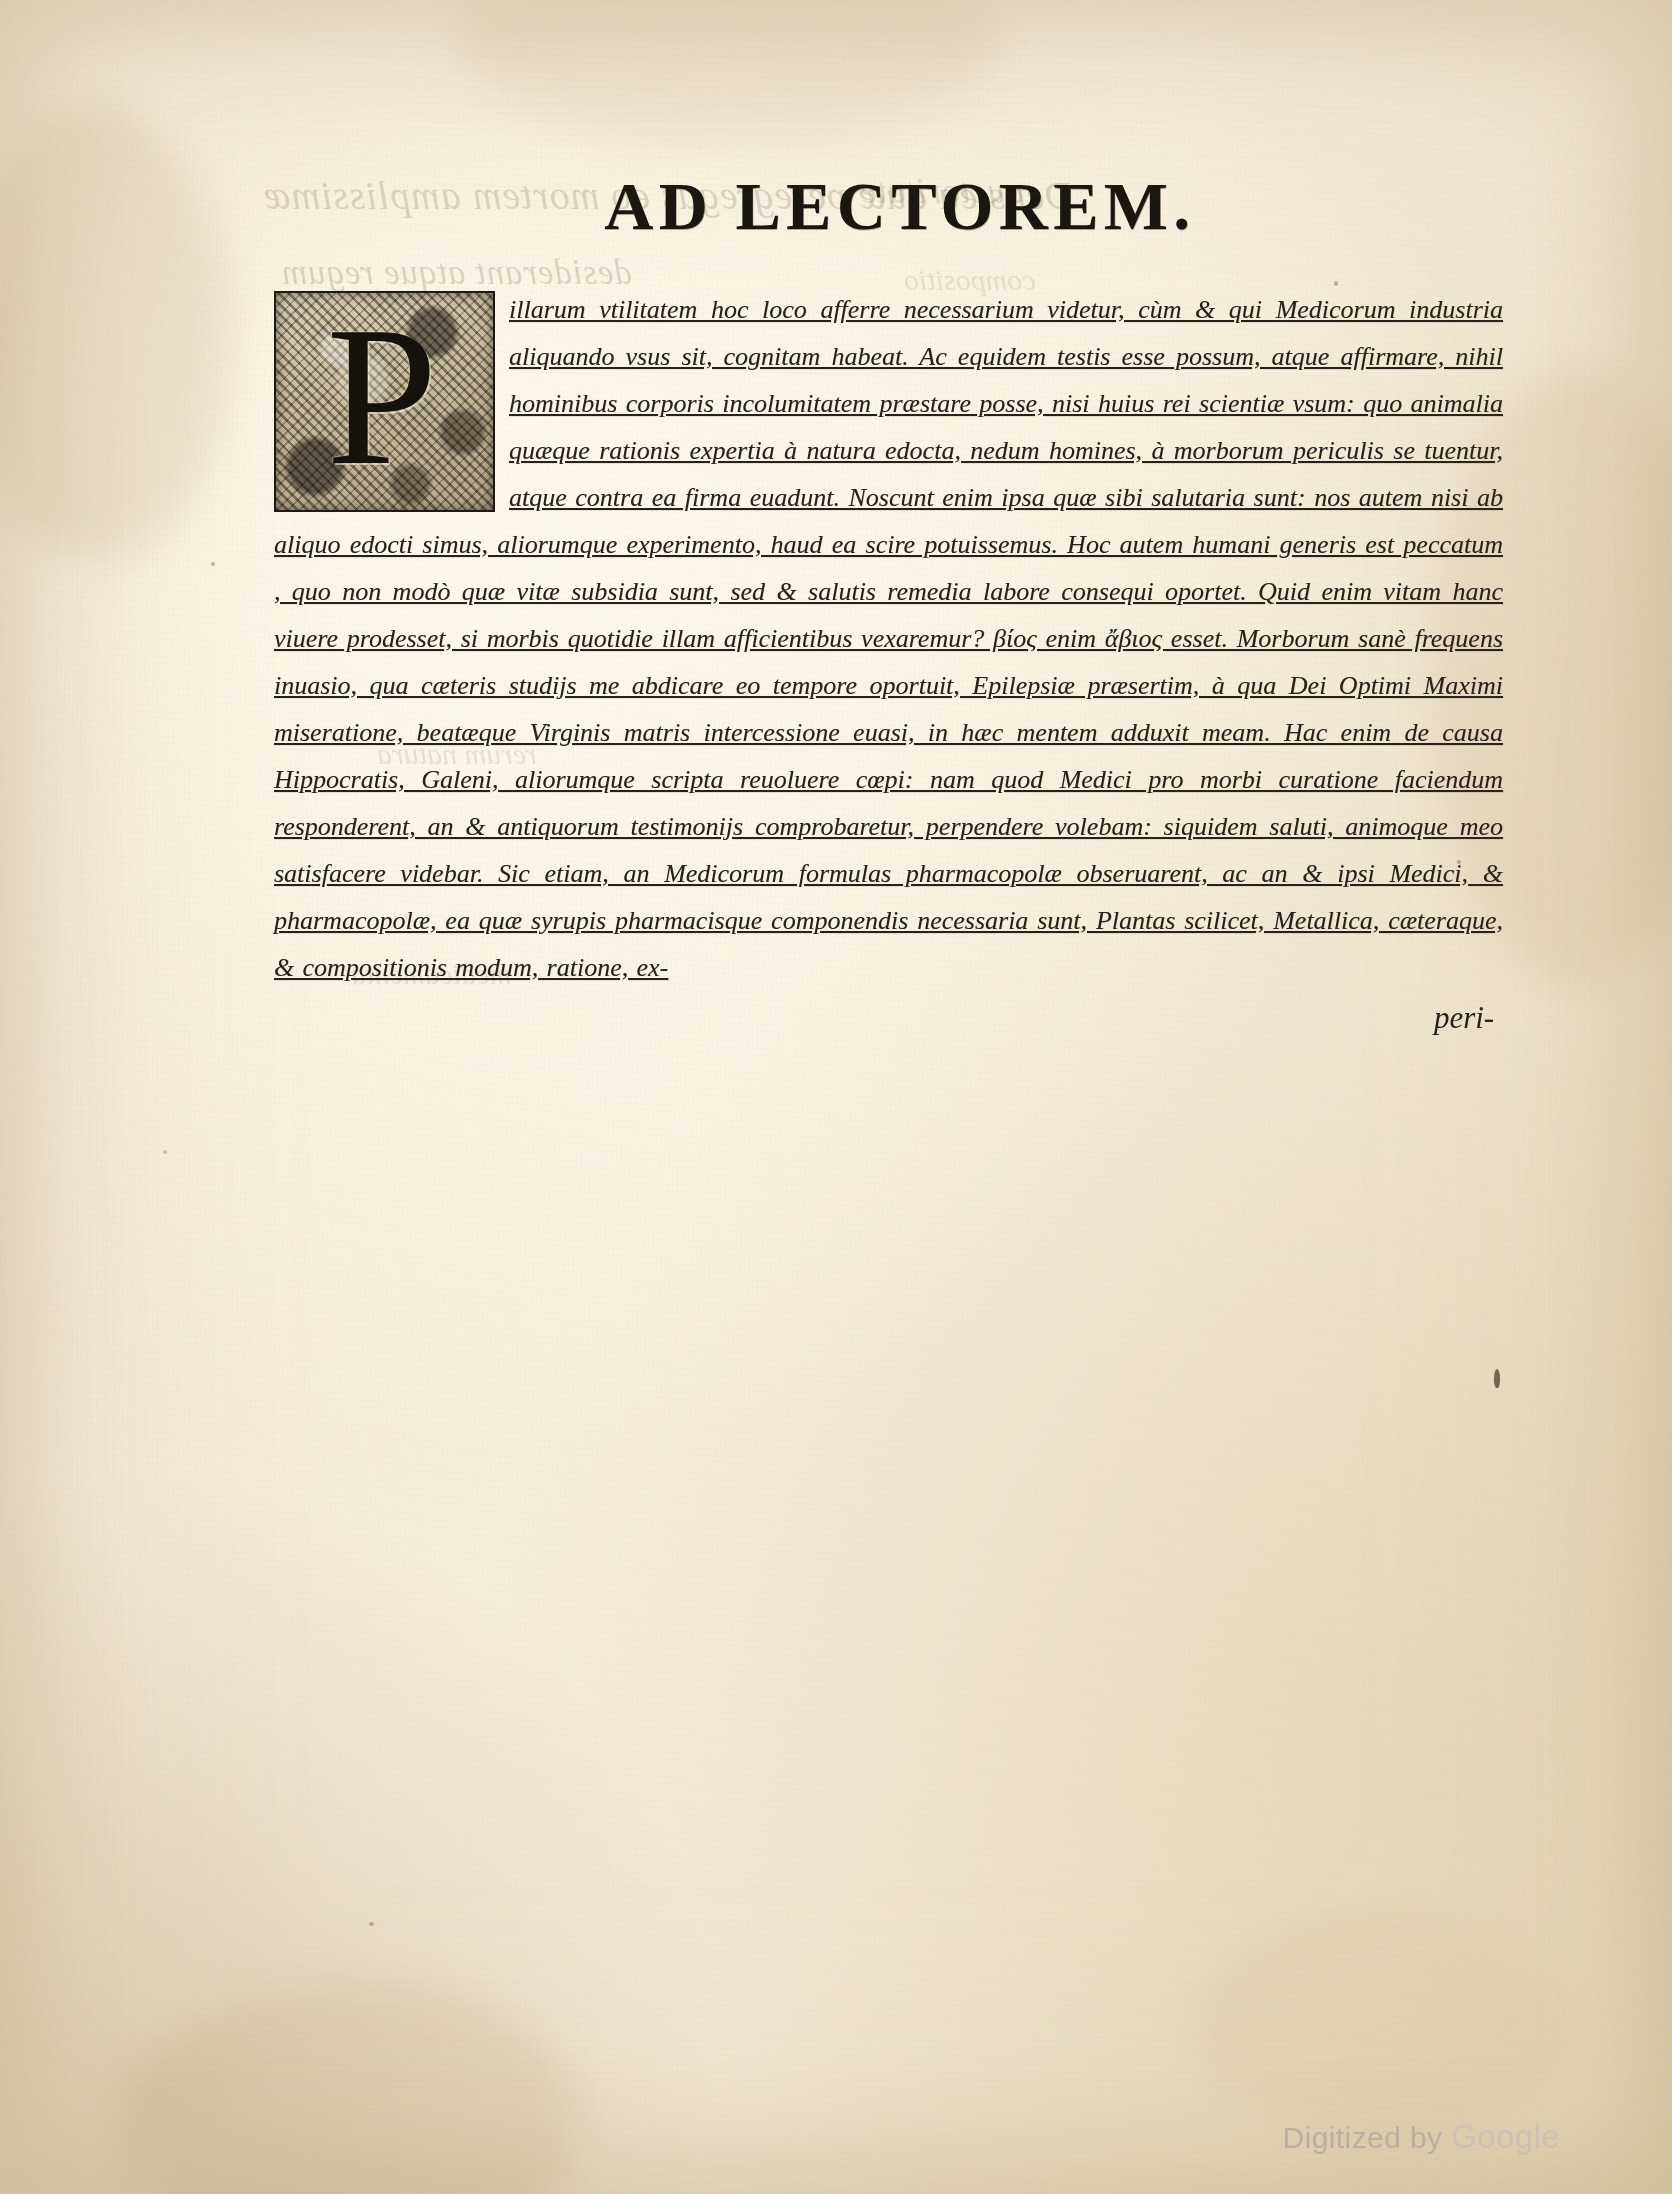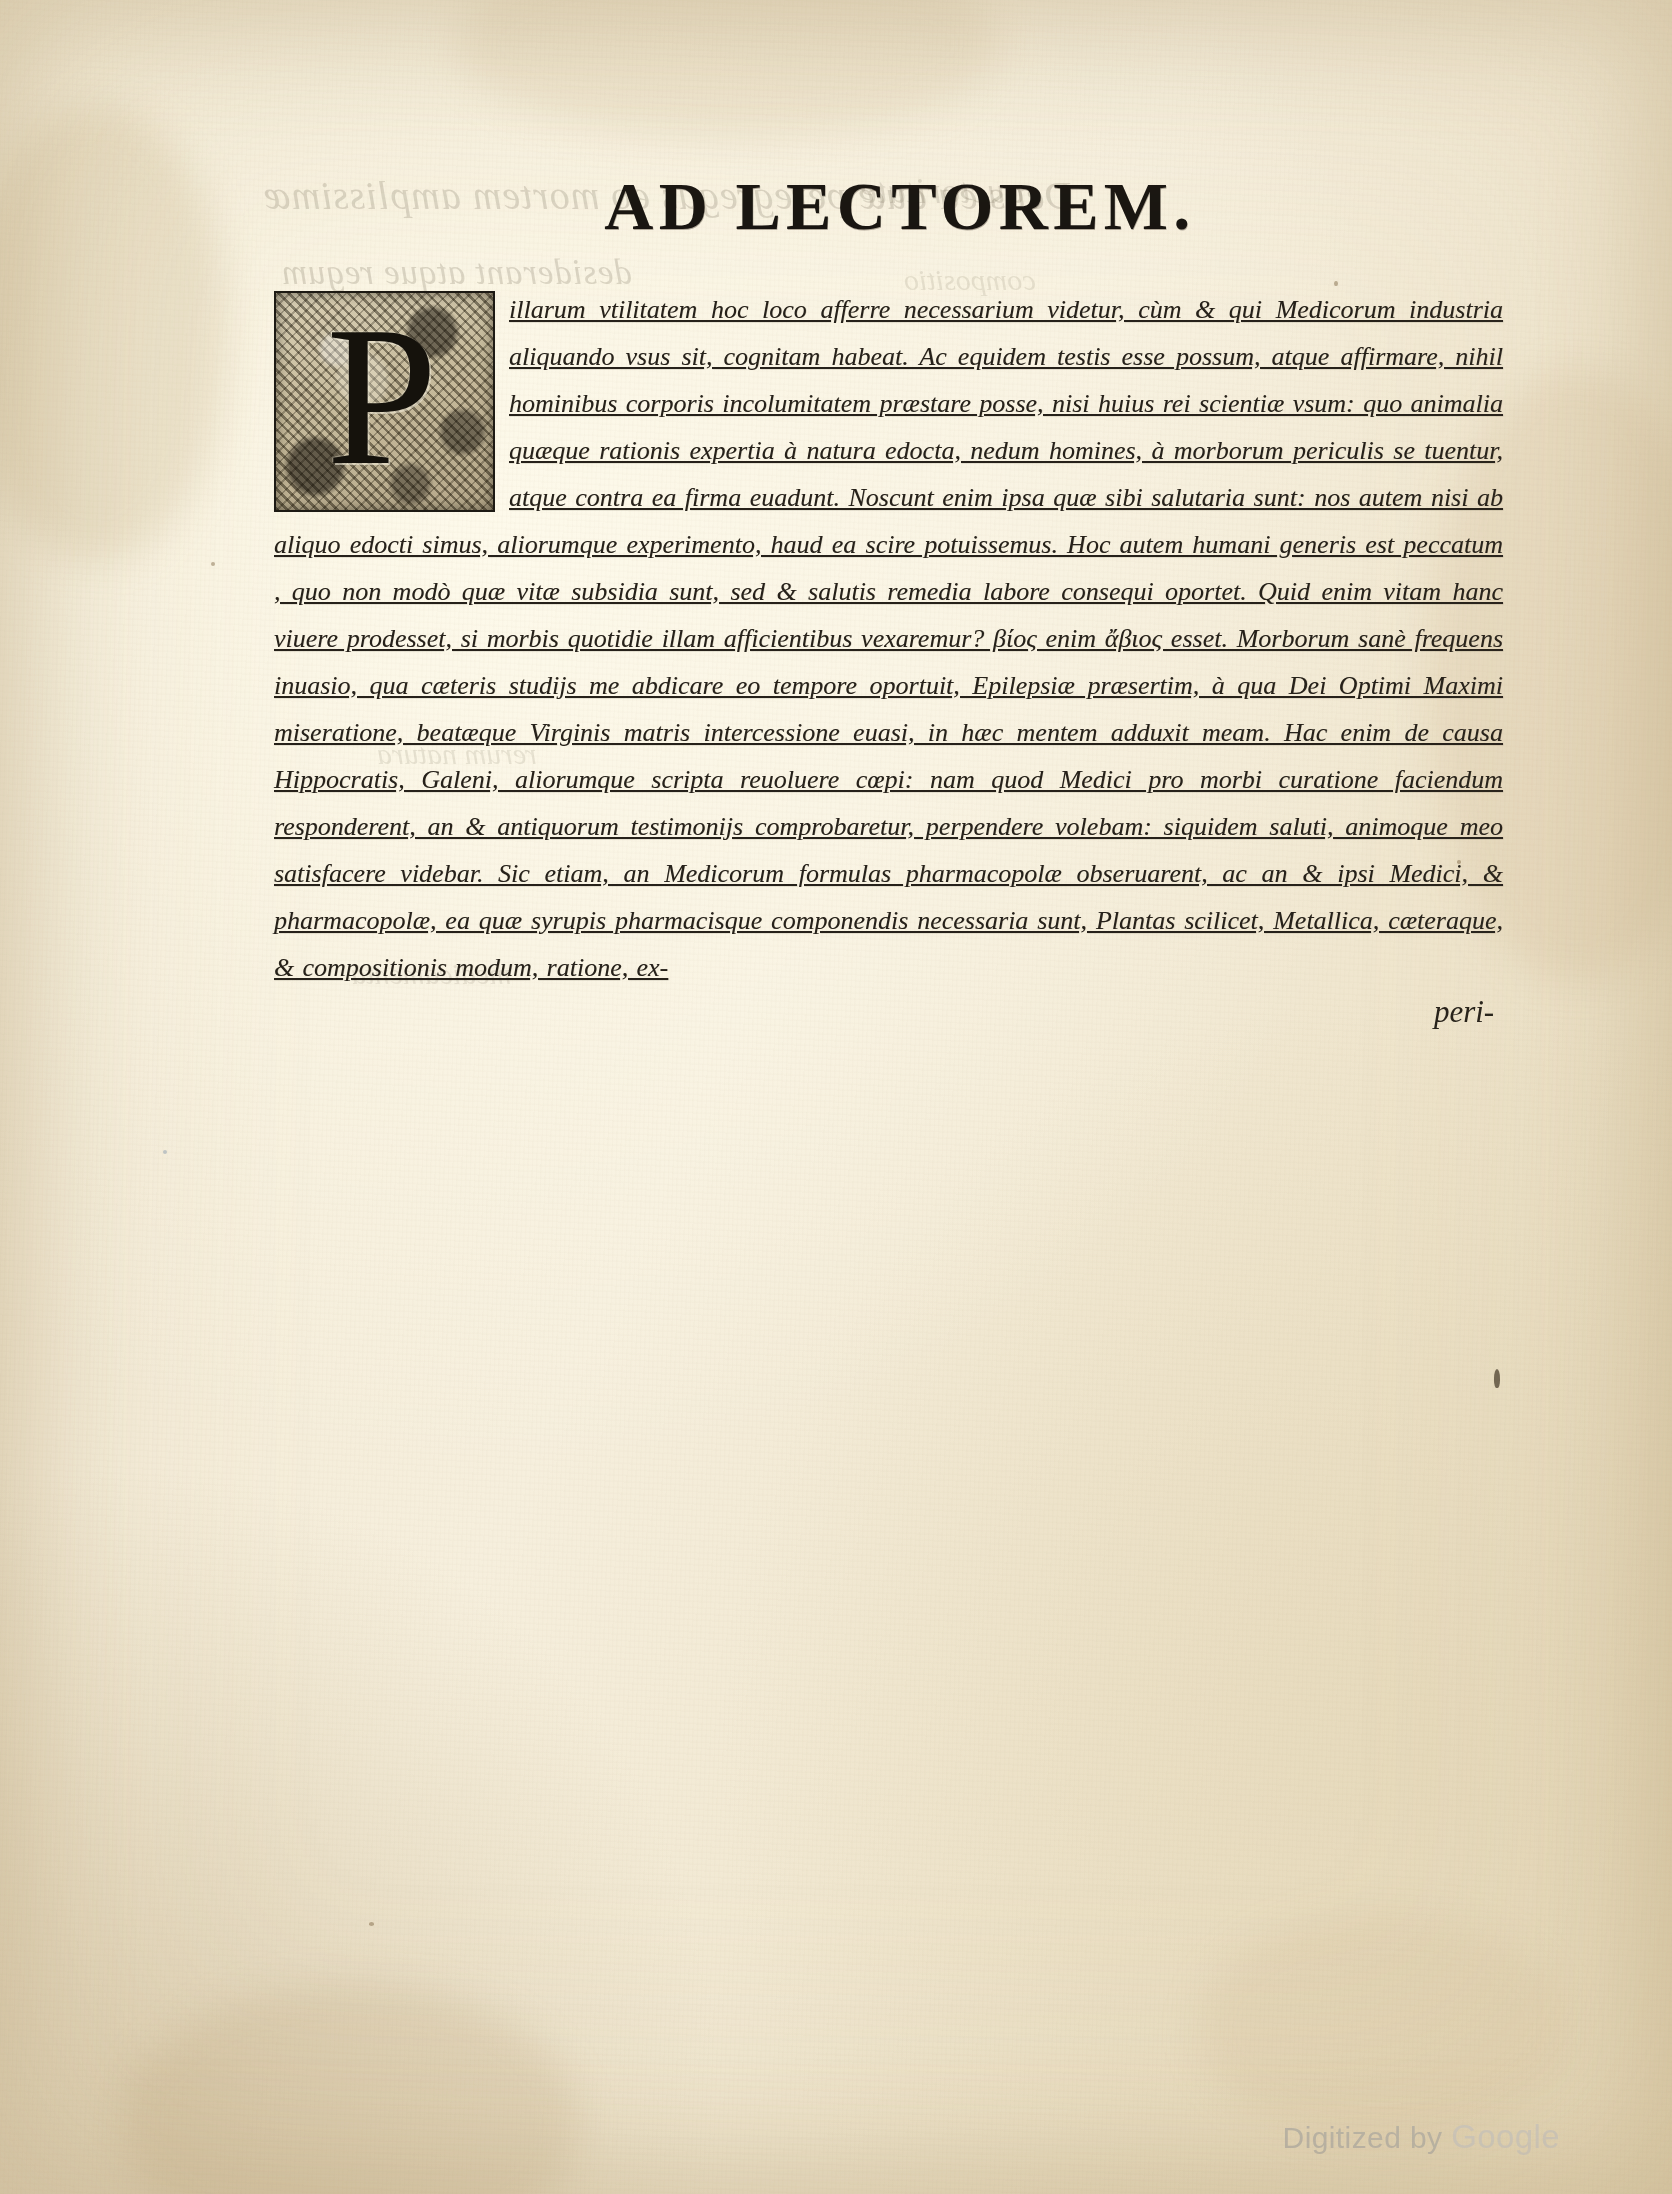--- a/index.html
+++ b/index.html
@@ -163,21 +163,21 @@
     padding-bottom: 12.3px;
     padding-right: 5.3px;
   }
 
   .catchword {
     text-align: right;
     font-family: "Liberation Serif", serif;
     font-style: italic;
     font-size: 31px;
     color: #26211a;
-    margin-top: 3px;
+    margin-top: 9px;
     padding-right: 8.8px;
   }
 
   
   .watermark {
     position: absolute;
     right: 112px;
     bottom: 39px;
     font-family: "Liberation Sans", sans-serif;
     font-size: 30px;

